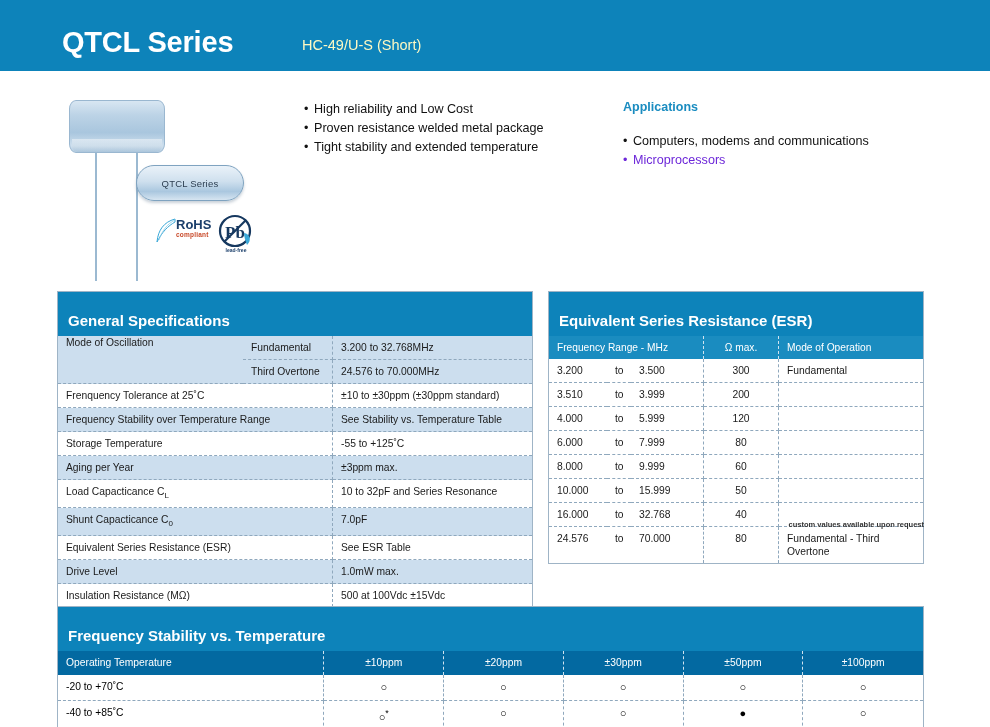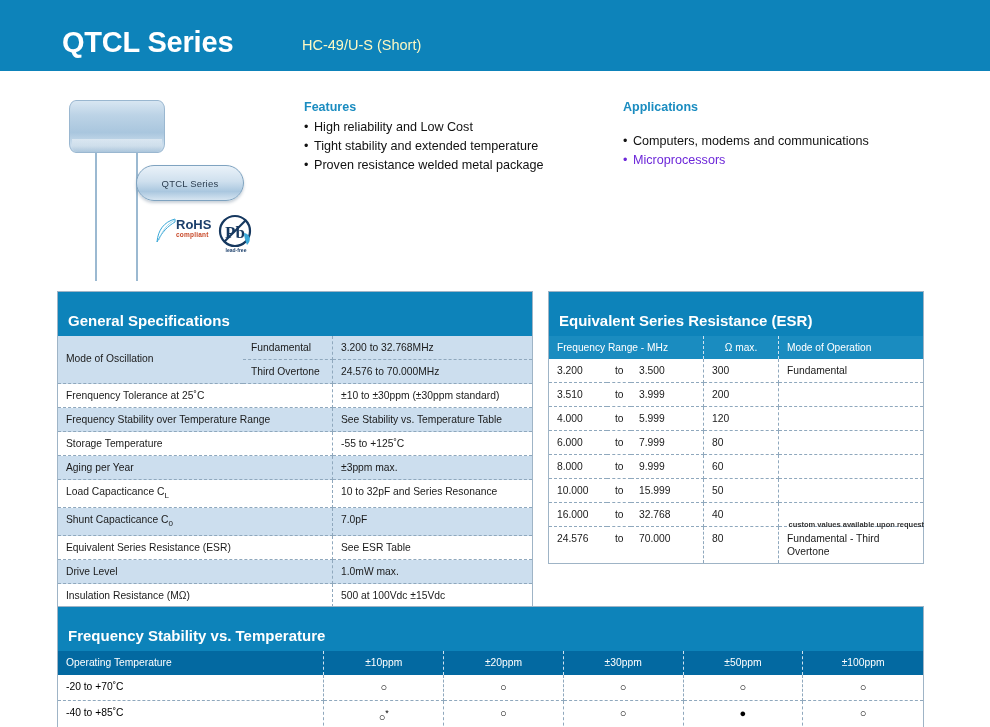--- a/index.html
+++ b/index.html
@@ -91,21 +91,21 @@
   .esr-head { display: flex; background: #1a8cc0; color: #fff; }
   .esr-head .hc { font-size: 10.2px; padding: 5px 8px; line-height: 13px; }
   .hc-freq { width: 155px; border-right: 1px dashed #cfe3f0; }
   .hc-ohm  { width: 75px; text-align: center; border-right: 1px dashed #cfe3f0; }
   .hc-mode { width: 144px; }
   .esr-row { display: flex; }
   .ec { font-size: 10.3px; color: #1a1a1a; padding: 5px 8px; line-height: 13px; }
   .ec-f1 { width: 58px; }
   .ec-to { width: 24px; }
   .ec-f2 { width: 73px; }
-  .ec-ohm { width: 75px; }
+  .ec-ohm { width: 75px; text-align: center; }
   .ec-mode { width: 144px; }
   .esr-note {
     position: absolute; left: 548px; top: 520px; width: 376px;
     text-align: right; font-size: 7.5px; color: #333; font-weight: bold;
   }
 
   
   #stab { left: 57px; top: 606px; width: 867px; }
   .st-row { display: flex; }
   .st-c0 { width: 267px; font-size: 10.3px; padding: 5px 8px; line-height: 14px; }
@@ -154,30 +154,29 @@
         <circle cx="18" cy="17" r="15" fill="none" stroke="#16385f" stroke-width="2.2"></circle>
         <text x="18" y="24" font-family="Liberation Serif, serif" font-size="17" font-weight="bold" fill="#16385f" text-anchor="middle">Pb</text>
         <line x1="7" y1="28" x2="29" y2="6" stroke="#16385f" stroke-width="2.2"></line>
         <path d="M27 19 C33 20 35 26 30 31 C28 26 27 22 27 19 Z" fill="#3aa8d8"></path>
       </svg>
       <div class="pb-text">lead-free</div>
     </div>
   </div>
 
   <div style="position:absolute; left:304px; top:100px; width:300px;">
-    <div style="font-size:12.5px; font-weight:bold; color:#1a8cc0; margin-bottom:4px;">Features</div>
     <ul style="list-style:none;">
       <li style="font-size:12.6px; color:#111; line-height:19px;">
         <span style="display:inline-block;width:10px;">•</span><span>High reliability and Low Cost</span>
       </li>
       <li style="font-size:12.6px; color:#111; line-height:19px;">
+        <span style="display:inline-block;width:10px;">•</span><span>Proven resistance welded metal package</span>
+      </li>
+      <li style="font-size:12.6px; color:#111; line-height:19px;">
         <span style="display:inline-block;width:10px;">•</span><span>Tight stability and extended temperature</span>
-      </li>
-      <li style="font-size:12.6px; color:#111; line-height:19px;">
-        <span style="display:inline-block;width:10px;">•</span><span>Proven resistance welded metal package</span>
       </li>
     </ul>
   </div>
 
   <div style="position:absolute; left:623px; top:100px; width:330px;">
     <div style="font-size:12.5px; font-weight:bold; color:#1a8cc0; margin-bottom:18px;">Applications</div>
     <ul style="list-style:none;">
       <li style="font-size:12.6px; color:#111; line-height:19px;">
         <span style="display:inline-block;width:10px;">•</span><span>Computers, modems and communications</span>
       </li>
@@ -186,21 +185,21 @@
       </li>
     </ul>
   </div>
 
   <div class="tbl" id="gen-spec">
     <div class="tbl-title">General Specifications</div>
 
 
     <div class="row">
       <div class="merge-left dashed-b">
-        <div class="cell" style="padding-top:16px;">Mode of Oscillation</div>
+        <div class="cell" style="padding-top:0;">Mode of Oscillation</div>
       </div>
       <div class="merge-right">
         <div class="row alt">
           <div class="cell c-mode dashed-b dashed-r">Fundamental</div>
           <div class="cell c-val dashed-b">3.200 to 32.768MHz</div>
         </div>
         <div class="row alt">
           <div class="cell c-mode dashed-b dashed-r">Third Overtone</div>
           <div class="cell c-val dashed-b">24.576 to 70.000MHz</div>
         </div>

